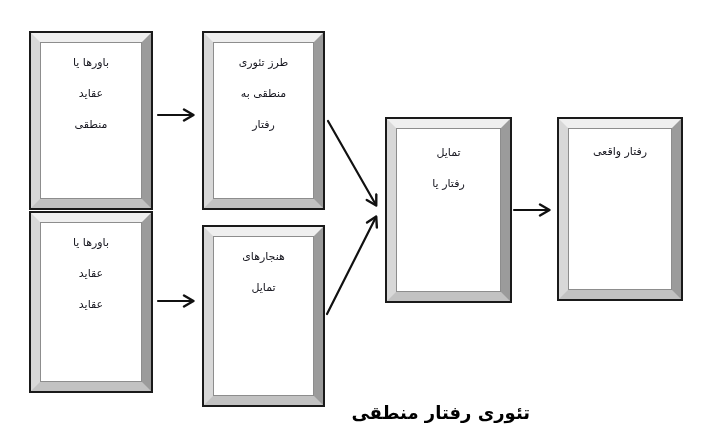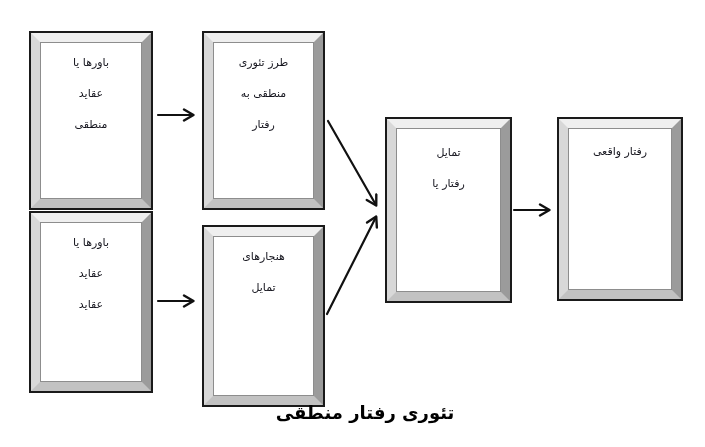--- a/index.html
+++ b/index.html
@@ -53,21 +53,21 @@
     font-size: 11px;
     line-height: 31px;
     color: #15151e;
     white-space: nowrap;
   }
   .caption {
     position: absolute;
     left: 200px;
     top: 402px;
     width: 330px;
-    text-align: center;
+    text-align: right;
     direction: rtl;
     font-size: 18px;
     font-weight: bold;
     color: #000000;
   }
   
   #box-attitudinal-beliefs     { left: 29px;  top: 31px;  width: 124px; height: 179px; }
   #box-normative-beliefs       { left: 29px;  top: 211px; width: 124px; height: 182px; }
   #box-attitude-toward-behavior{ left: 202px; top: 31px;  width: 123px; height: 179px; }
   #box-subjective-norms        { left: 202px; top: 225px; width: 123px; height: 182px; }

